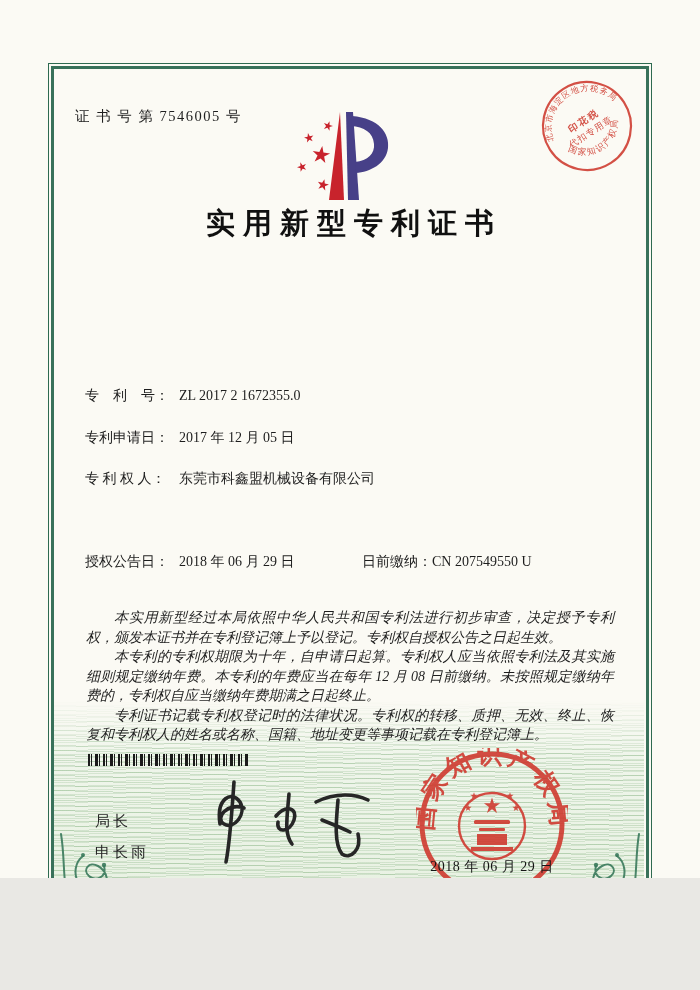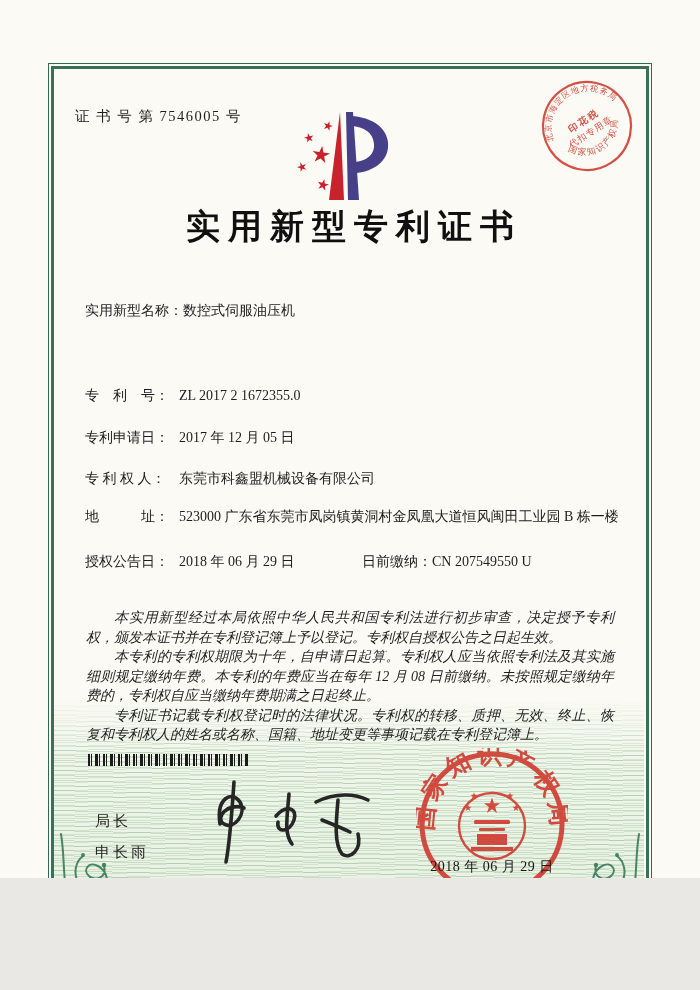--- a/index.html
+++ b/index.html
@@ -12,21 +12,21 @@
   .green-zone{position:absolute;left:54px;top:700px;width:590px;height:236px;
     background:
       repeating-linear-gradient(1.5deg, rgba(96,155,92,.25) 0 1px, rgba(255,255,255,0) 1px 5px),
       repeating-linear-gradient(-1.5deg, rgba(96,155,92,.18) 0 1px, rgba(255,255,255,0) 1px 4px),
       linear-gradient(to bottom,#f2f7ee,#e6f0e0);
     -webkit-mask-image:linear-gradient(to bottom,transparent 0,#000 55px);
     mask-image:linear-gradient(to bottom,transparent 0,#000 55px);}
   
   .cert-number{position:absolute;left:75px;top:107px;font-size:14.5px;letter-spacing:1.5px;color:#1f1f1f;}
   .logo{position:absolute;left:276px;top:110px;}
-  .title{position:absolute;left:0;right:0;top:204px;text-align:center;font-size:34px;font-weight:600;
+  .title{position:absolute;left:0;right:0;top:204px;text-align:center;font-size:29px;font-weight:600;
          letter-spacing:8px;text-indent:8px;color:#101010;}
   
   .field-row{position:absolute;left:85px;font-size:14px;color:#1d1d1d;display:flex;line-height:22px;}
   .field-row .lab{display:inline-block;min-width:94px;white-space:pre;}
   .field-row .val{white-space:pre-wrap;}
   .row-addr .val{width:452px;}
   .row-grant2{left:362px;}
   
   .body-text{position:absolute;left:86px;top:608px;width:528px;font-size:14px;line-height:19.5px;
              font-style:italic;color:#1e1e1e;text-align:justify;}
@@ -107,39 +107,31 @@
       <use href="#star" transform="translate(52 16) scale(0.5) rotate(18)"></use>
       <use href="#star" transform="translate(33 28) scale(0.5) rotate(-12)"></use>
       <use href="#star" transform="translate(45 45) scale(0.92) rotate(8)"></use>
       <use href="#star" transform="translate(26 57) scale(0.5) rotate(-20)"></use>
       <use href="#star" transform="translate(47 75) scale(0.6) rotate(14)"></use>
     </g>
   </svg>
 
   <div class="title">实用新型专利证书</div>
 
-  <div class="field-row" style="top:300px">
-    <span class="lab">实用新型名称：</span>
-    <span class="val">数控式伺服油压机</span>
-  </div>
   <div class="field-row" style="top:385px">
     <span class="lab">专　利　号：</span>
     <span class="val">ZL 2017 2 1672355.0</span>
   </div>
   <div class="field-row" style="top:427px">
     <span class="lab">专利申请日：</span>
     <span class="val">2017 年 12 月 05 日</span>
   </div>
   <div class="field-row" style="top:468px">
     <span class="lab">专 利 权 人：</span>
     <span class="val">东莞市科鑫盟机械设备有限公司</span>
-  </div>
-  <div class="field-row row-addr" style="top:506px">
-    <span class="lab">地　　　址：</span>
-    <span class="val">523000 广东省东莞市凤岗镇黄洞村金凤凰大道恒风闽田工业园 B 栋一楼</span>
   </div>
   <div class="field-row" style="top:551px">
     <span class="lab">授权公告日：</span>
     <span class="val">2018 年 06 月 29 日</span>
   </div>
   <div class="field-row row-grant2" style="top:551px">
     <span class="lab" style="min-width:0">日前缴纳：</span>
     <span class="val">CN 207549550 U</span>
   </div>
 

